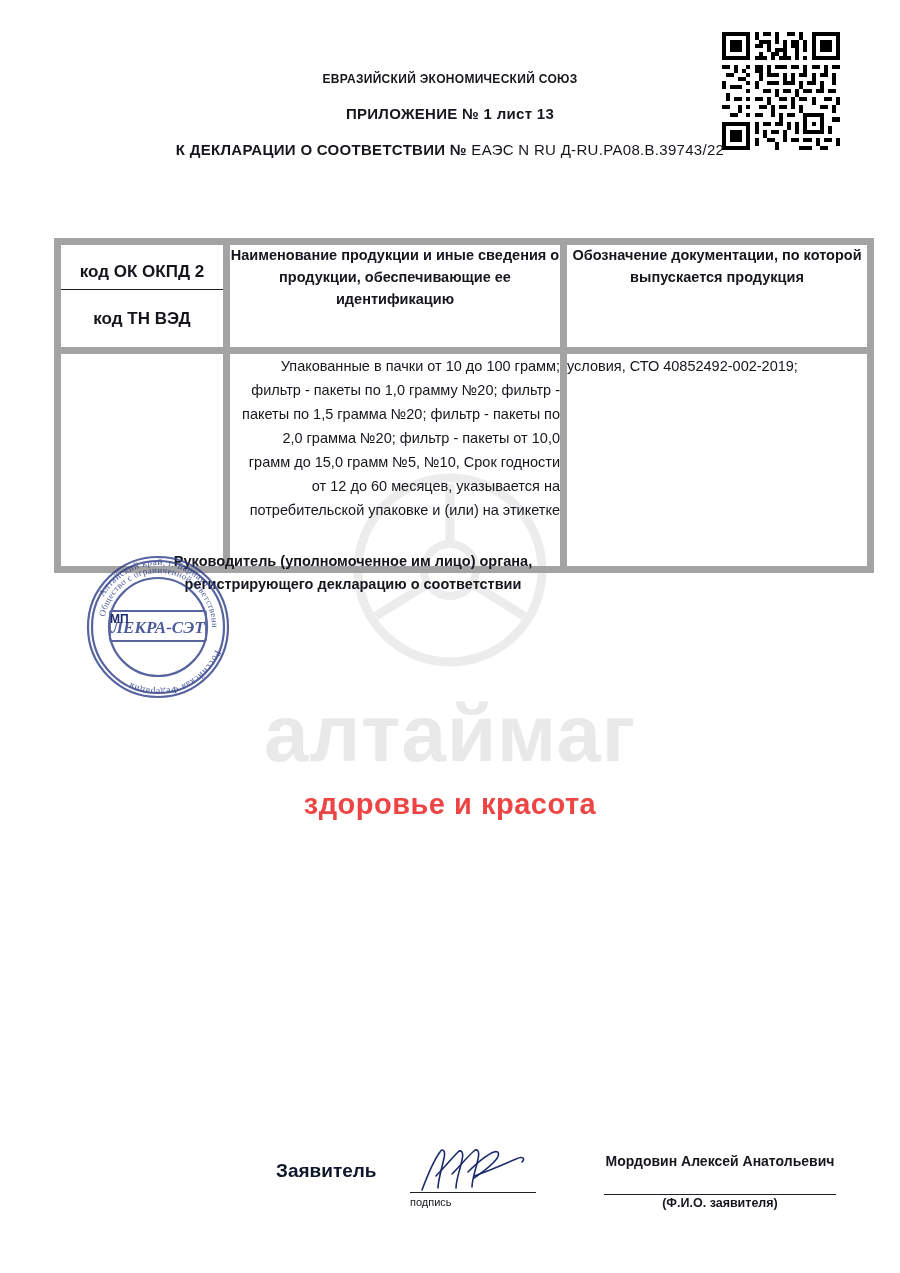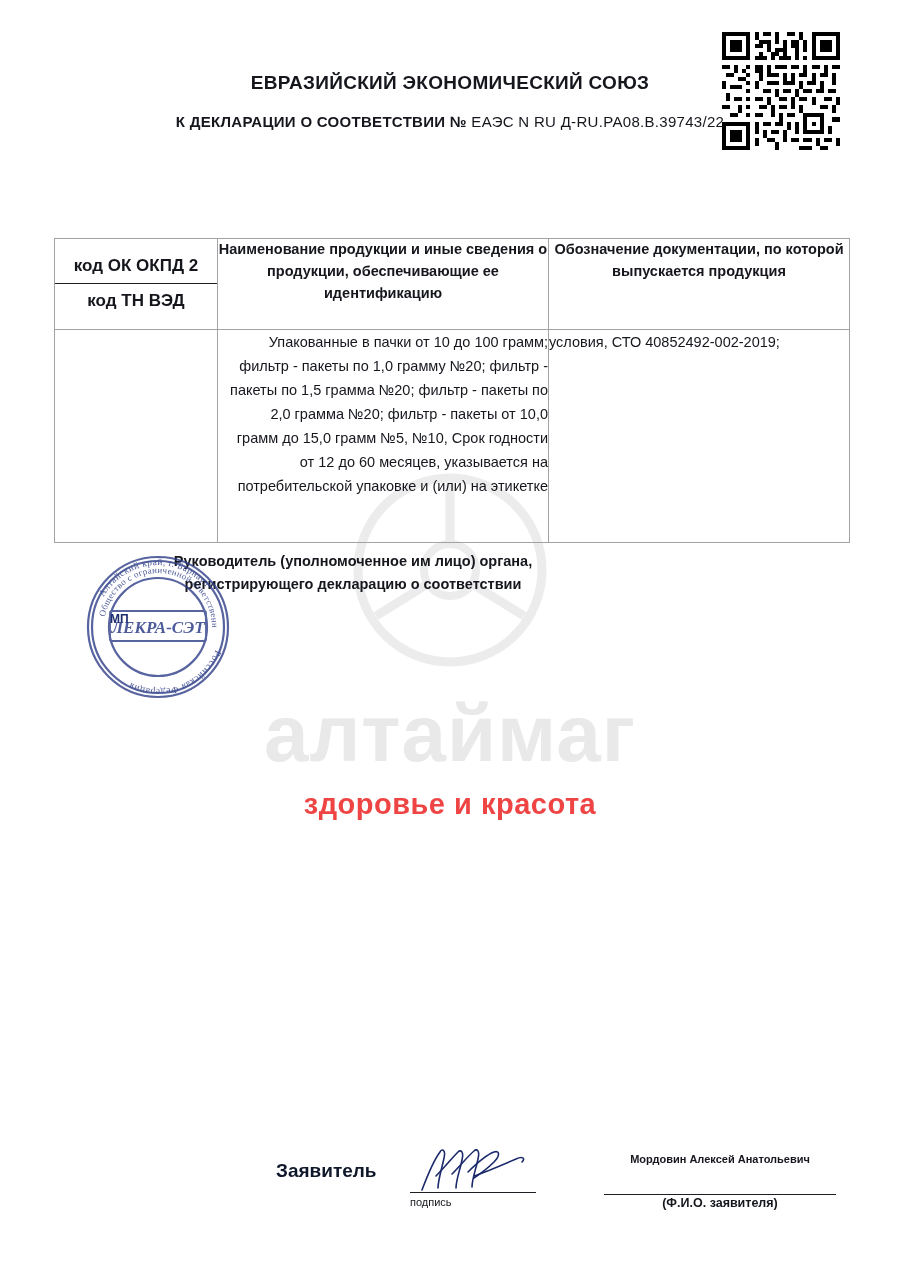--- a/index.html
+++ b/index.html
@@ -22,21 +22,21 @@
   
   .header {
     position: absolute;
     left: 0;
     top: 72px;
     width: 900px;
     text-align: center;
   }
   .hdr-line {
     font-weight: bold;
-    font-size: 19px;
+    font-size: 12px;
     letter-spacing: 0.3px;
     color: #15171d;
     margin-bottom: 19px;
   }
   .hdr-line.l2 { font-size: 15px; }
   .hdr-line.l3 { font-size: 15px; }
   .hdr-reg {
     font-weight: normal;
     font-size: 15px;
   }
@@ -55,21 +55,21 @@
   
   .tbl {
     position: absolute;
     left: 54px;
     top: 238px;
     width: 792px;
     border-collapse: collapse;
     table-layout: fixed;
   }
   .tbl td {
-    border: 1px solid #a3a3a3;
+    border: 7px solid #a3a3a3;
     vertical-align: top;
     padding: 0;
   }
   .col1 { width: 162px; }
   .col2 { width: 330px; text-align: right; }
   .col3 { width: 300px; }
 
   .head-cell {
     text-align: center;
     font-weight: bold;
@@ -86,20 +86,21 @@
     font-weight: bold;
     font-size: 17px;
     padding: 14px 6px 8px 6px;
   }
   .c1-head .sub.top {
     border-bottom: 1px solid #1d1f24;
     padding: 17px 6px 7px 6px;
   }
   .c1-head .sub.bottom {
     padding: 7px 6px 18px 6px;
+    margin-top: 12px;
   }
 
   .body-cell {
     font-size: 14.5px;
     line-height: 1.66;
     padding: 9px 10px 14px 10px;
     color: #15171d;
   }
   .body-cell.center-col { padding-left: 12px; }
   .empty-cell { height: 212px; }
@@ -214,21 +215,21 @@
     top: 6px;
     width: 130px;
     height: 48px;
   }
   .f-name {
     position: absolute;
     left: 600px;
     top: 12px;
     width: 240px;
     text-align: center;
-    font-size: 11px;
+    font-size: 14px;
     font-weight: bold;
     line-height: 1.35;
     color: #15171d;
   }
   .f-nameline {
     position: absolute;
     left: 604px;
     top: 54px;
     width: 232px;
     border-bottom: 1px solid #1d1f24;
@@ -386,20 +387,21 @@
         <rect x="13" y="27" width="1" height="2"></rect>
           <rect x="17" y="26" width="2" height="1"></rect>
         <rect x="19" y="28" width="3" height="1"></rect>
           <rect x="24" y="28" width="2" height="1"></rect>
       </g>
     </svg>
   </div>
 
   <div class="header">
     <div class="hdr-line l1">ЕВРАЗИЙСКИЙ ЭКОНОМИЧЕСКИЙ СОЮЗ</div>
+    <div class="hdr-line l2">ПРИЛОЖЕНИЕ № 1 лист 13</div>
     <div class="hdr-line l3">
       <span>К ДЕКЛАРАЦИИ О СООТВЕТСТВИИ №</span>
       <span class="hdr-reg">ЕАЭС N RU Д-RU.РА08.В.39743/22</span>
     </div>
   </div>
 
   <div class="wm">
     <svg class="wm-logo" width="300" height="240" viewBox="0 0 300 240">
       <circle cx="150" cy="110" r="92" fill="none" stroke="#ececec" stroke-width="9"></circle>
       <path d="M150 110 L150 24" stroke="#ececec" stroke-width="9" fill="none"></path>

